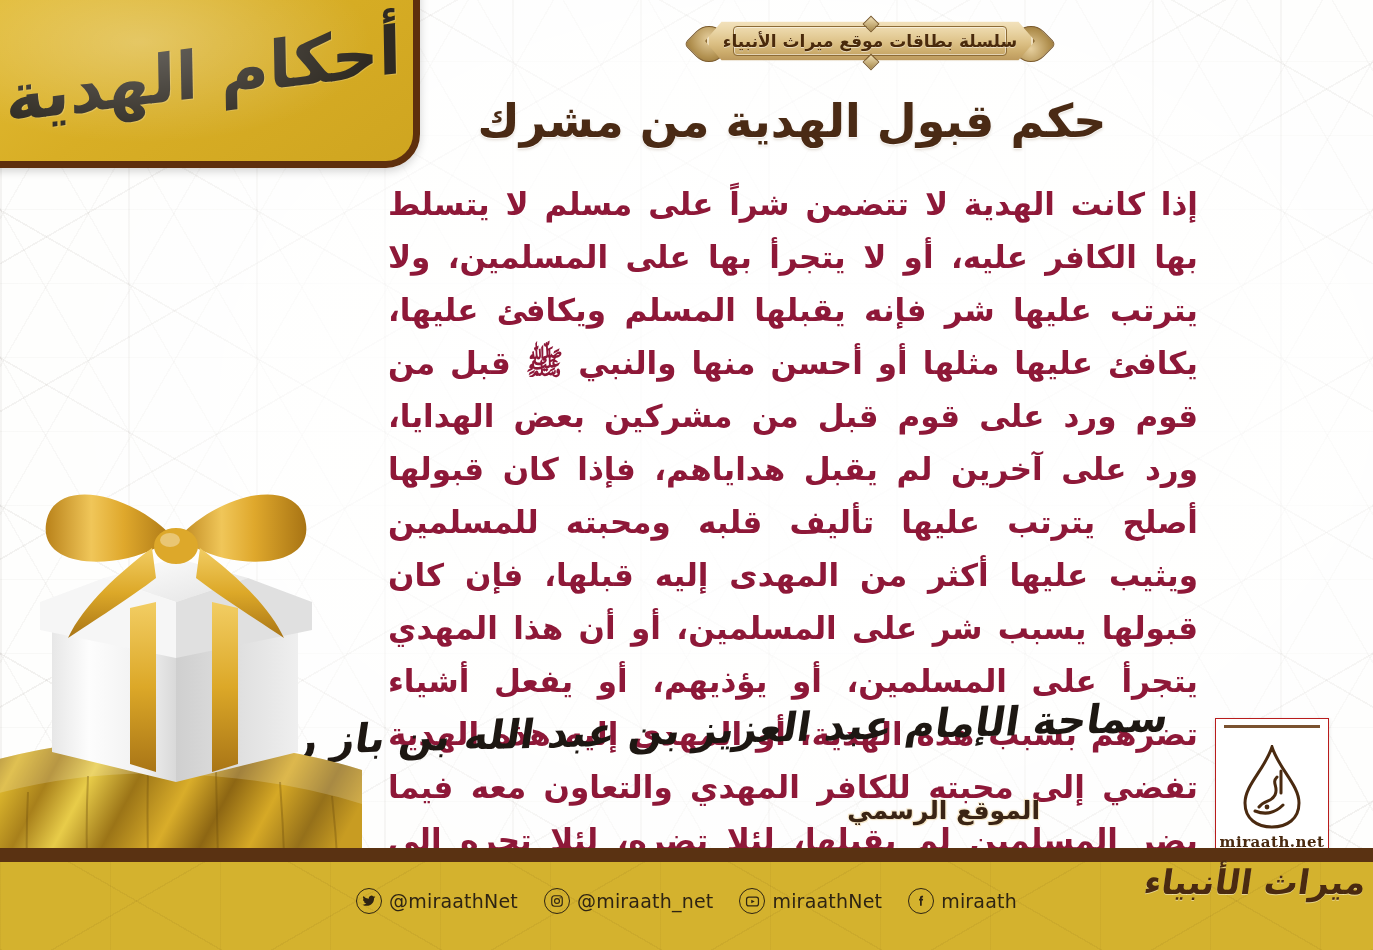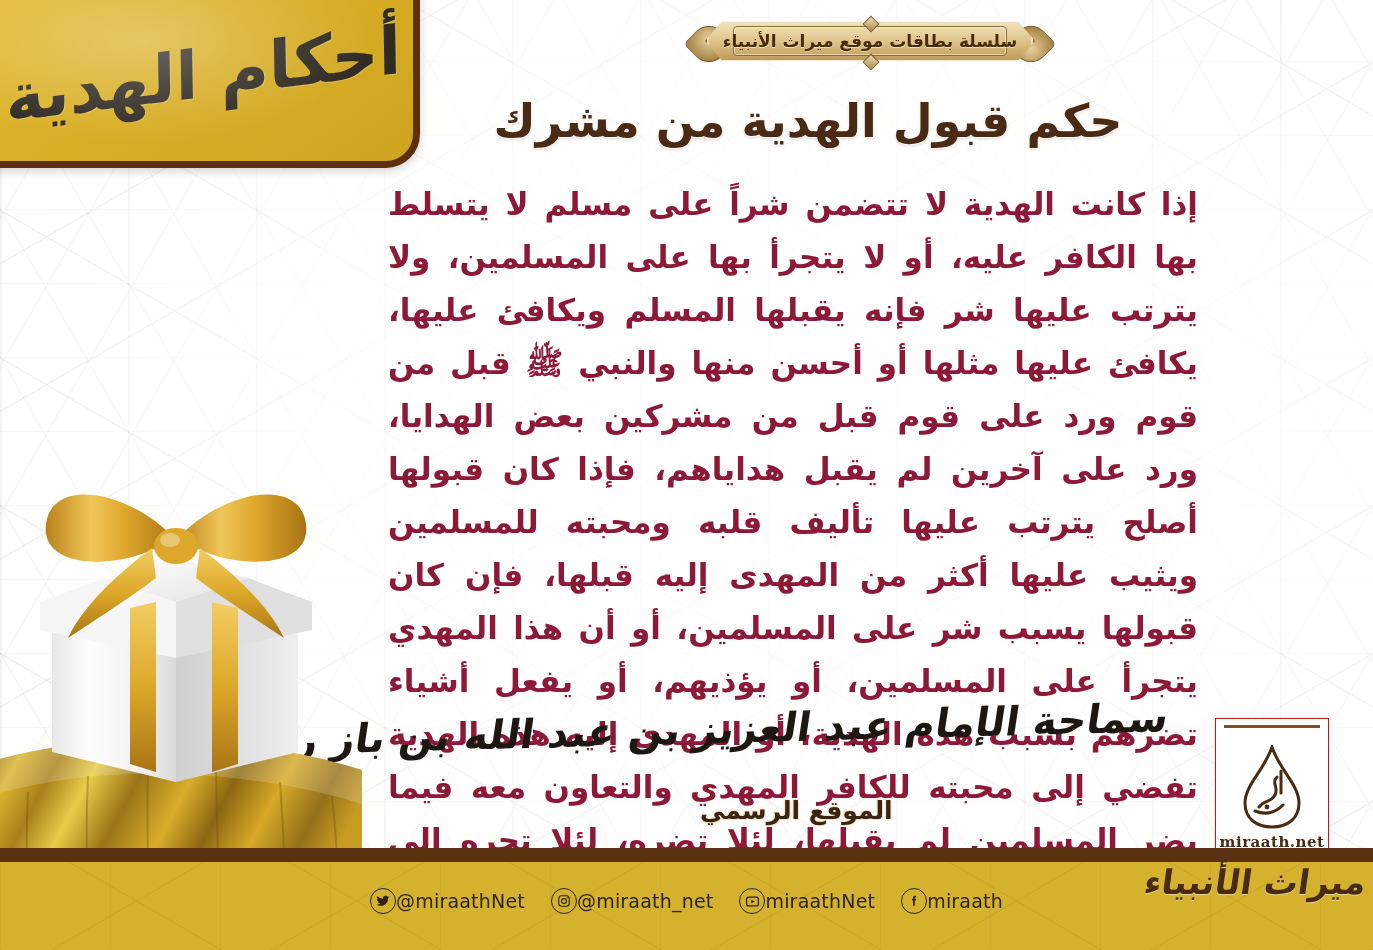--- a/index.html
+++ b/index.html
@@ -91,21 +91,21 @@
   .plaque-pin{
     position:absolute;left:50%;margin-left:-5px;width:10px;height:10px;
     background:linear-gradient(135deg,#f0dfb4,#a88a4c);
     border:1px solid #7a5a2c;transform:rotate(45deg);
   }
   .plaque-pin.top{top:-4px;}
   .plaque-pin.bottom{bottom:-4px;}
 
   
   .heading{
-    position:absolute;left:428px;top:94px;width:760px;height:60px;
+    position:absolute;left:412px;top:94px;width:760px;height:60px;
     direction:rtl;text-align:center;
     font-size:46px;font-weight:700;color:#4a2a14;
     letter-spacing:0px;white-space:nowrap;
     text-shadow:0 1px 0 rgba(255,255,255,.8), 0 2px 3px rgba(120,90,60,.22);
   }
 
   
   .body-text{
     position:absolute;right:175px;top:178px;width:810px;
     direction:rtl;text-align:justify;text-align-last:justify;
@@ -117,21 +117,21 @@
   
   .signature{
     position:absolute;left:575px;top:702px;width:590px;height:74px;
     direction:rtl;text-align:center;
     font-size:40px;font-weight:700;color:#1d1712;
     transform:skewX(-10deg) rotate(-1.5deg);
     white-space:nowrap;letter-spacing:-1px;
   }
   .official-site{
     position:absolute;left:700px;top:796px;width:340px;
-    direction:rtl;text-align:left;
+    direction:rtl;text-align:right;
     font-size:25px;font-weight:700;color:#3a2414;
     text-shadow:0 0 3px #f2e2c2, 1px 1px 0 #f5e7ca, -1px -1px 0 #f5e7ca;
   }
 
   
   .logo-block{
     position:absolute;left:1215px;top:718px;width:112px;height:135px;
     border:1px solid #b91c1c;background:#ffffff;
     display:flex;flex-direction:column;align-items:center;justify-content:flex-end;
     box-shadow:0 1px 4px rgba(0,0,0,.12);
@@ -168,21 +168,21 @@
     background-image:
       repeating-linear-gradient(30deg, rgba(120,90,20,.09) 0 1.4px, transparent 1.4px 110px),
       repeating-linear-gradient(-30deg, rgba(120,90,20,.09) 0 1.4px, transparent 1.4px 110px),
       repeating-linear-gradient(90deg, rgba(120,90,20,.07) 0 1.4px, transparent 1.4px 110px);
   }
   .social-row{
     position:absolute;left:0;right:0;top:884px;height:34px;
     display:flex;align-items:center;justify-content:center;gap:26px;
     direction:ltr;
   }
-  .social-item{display:flex;align-items:center;gap:0;}
+  .social-item{display:flex;align-items:center;gap:7px;}
   .social-ic{
     width:24px;height:24px;border:1.6px solid #2e2413;border-radius:50%;
     display:flex;align-items:center;justify-content:center;
     color:#2e2413;
   }
   .social-handle{
     font-size:19px;color:#2e2413;font-weight:400;letter-spacing:.2px;
   }
 
   

